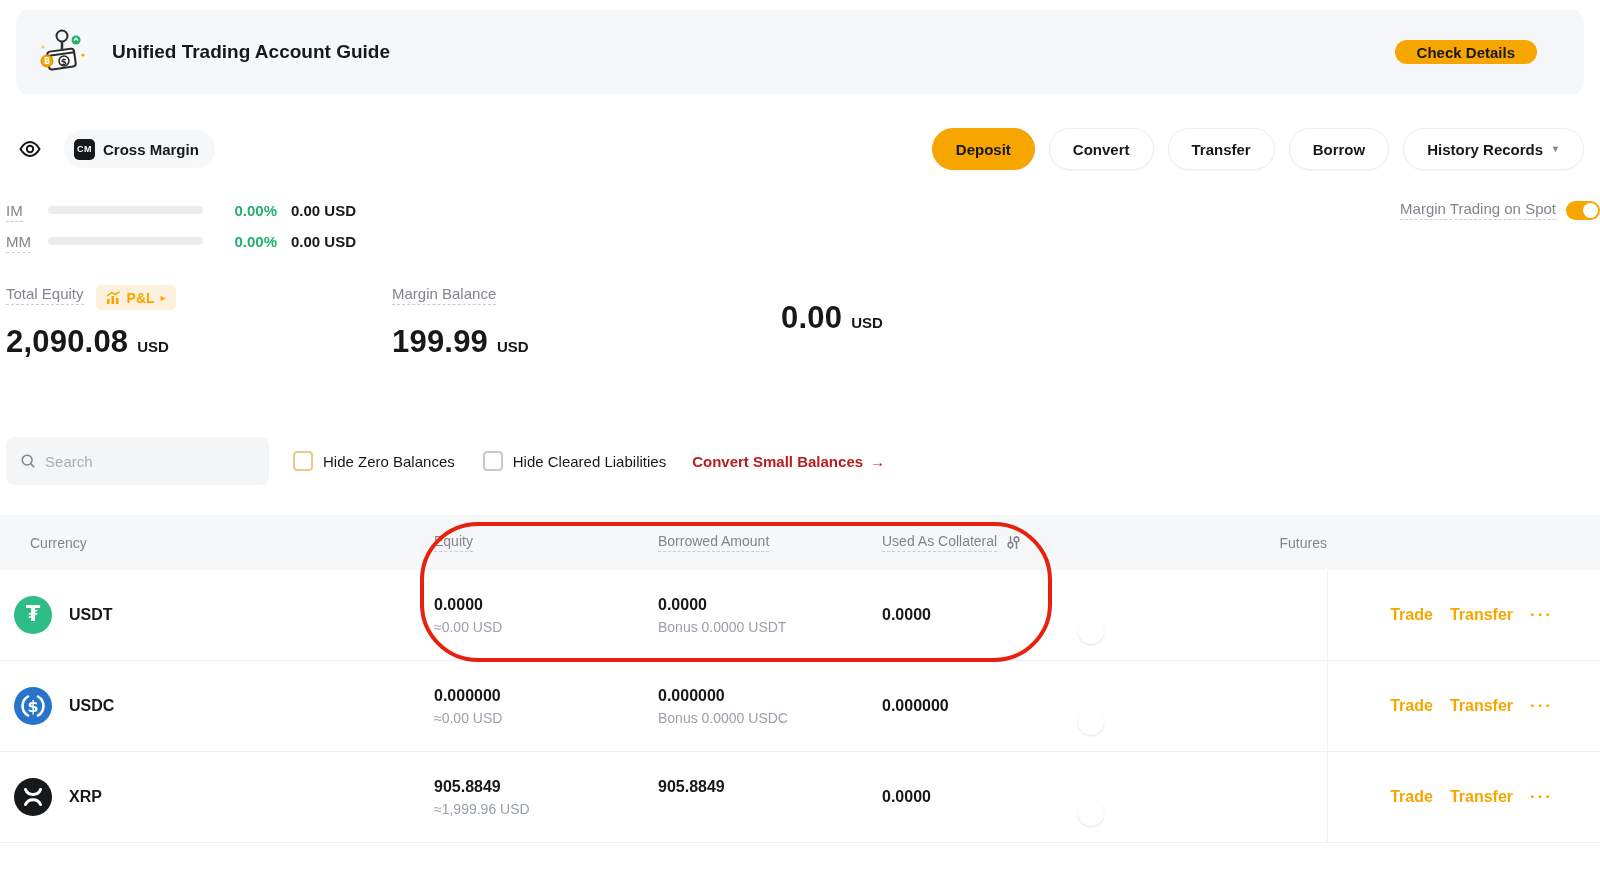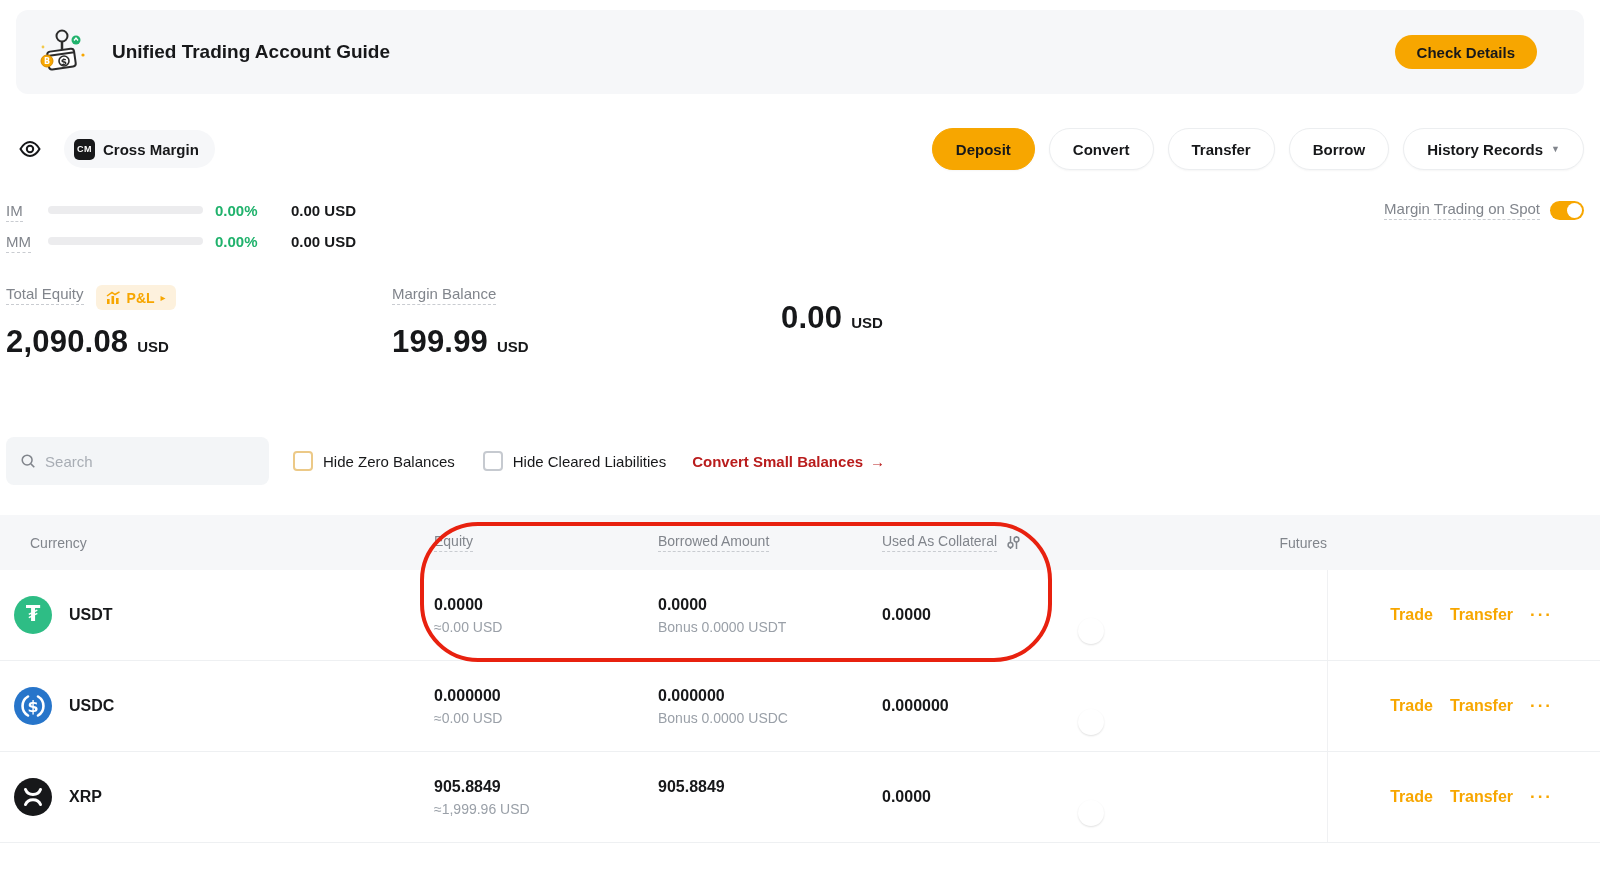--- a/index.html
+++ b/index.html
@@ -6,45 +6,45 @@
   html,body { background:#fff; }
   body { font-family:"Liberation Sans","DejaVu Sans",sans-serif; color:#17181a; }
   .page { position:relative; width:1600px; height:873px; background:#fff; overflow:hidden; }
 
   
   .banner { position:absolute; top:10px; left:16px; width:1568px; height:84px;
     background:#f6f7f9; border-radius:12px; display:flex; align-items:center; padding:0 47px 0 22px; }
   .banner-icon { width:50px; height:50px; flex:0 0 auto; }
   .banner-title { margin-left:24px; font-size:19px; font-weight:bold; color:#17181a; }
   .check-details { margin-left:auto; background:#f7a600; color:#17181a; font-size:15px; font-weight:bold;
-    border:none; height:34px; padding:0 22px; border-radius:17px; cursor:pointer; }
+    border:none; height:24px; padding:0 22px; border-radius:17px; cursor:pointer; }
 
   
   .head-row { position:absolute; top:126px; left:6px; right:16px; height:46px; display:flex; align-items:center; }
   .page-title { font-size:28px; font-weight:bold; letter-spacing:.2px; }
   .eye { margin-left:12px; width:24px; height:24px; display:inline-flex; cursor:pointer; }
   .mode-badge { margin-left:22px; display:inline-flex; align-items:center; gap:8px; background:#f6f7f9;
     border-radius:19px; height:38px; padding:0 16px 0 10px; cursor:pointer; }
   .cm-chip { width:21px; height:21px; background:#17181a; border-radius:5px; color:#fff; font-size:9px;
     font-weight:bold; display:flex; align-items:center; justify-content:center; letter-spacing:.5px; }
   .mode-badge-label { font-size:15px; font-weight:bold; }
   .head-buttons { margin-left:auto; display:flex; gap:14px; }
   .btn { height:42px; border-radius:21px; padding:0 23px; font-size:15px; font-weight:bold; font-family:inherit;
     background:#fff; border:1px solid #eceef0; box-shadow:0 1px 2px rgba(0,0,0,.04); color:#17181a; cursor:pointer;
     display:inline-flex; align-items:center; gap:8px; }
   .btn.primary { background:#f7a600; border-color:#f7a600; }
   .chevron { font-size:9px; color:#81858c; }
 
   
-  .risk { position:absolute; top:200px; left:6px; right:16px; height:52px; }
+  .risk { position:absolute; top:200px; left:6px; right:0; height:52px; }
   .risk-line { display:flex; align-items:center; height:20px; margin-bottom:11px; }
   .risk-label { width:42px; font-size:15px; color:#81858c; }
   .risk-label span { border-bottom:1px dashed #c9ccd1; padding-bottom:2px; }
   .risk-bar { width:155px; height:8px; background:#ececee; border-radius:4px; margin-right:12px; }
-  .risk-pct { width:62px; text-align:left; font-size:15px; font-weight:bold; color:#20b26c; margin-right:14px; }
+  .risk-pct { width:62px; text-align:right; font-size:15px; font-weight:bold; color:#20b26c; margin-right:14px; }
   .risk-usd { font-size:15px; font-weight:bold; color:#17181a; }
   .spot-margin { position:absolute; right:0; top:0; display:flex; align-items:center; gap:10px; }
   .spot-margin-label { font-size:15px; color:#81858c; border-bottom:1px dashed #c9ccd1; padding-bottom:2px; }
   .toggle-sm { width:34px; height:19px; border-radius:10px; background:#f7a600; position:relative; cursor:pointer; }
   .toggle-sm .knob { position:absolute; top:2px; right:2px; width:15px; height:15px; border-radius:50%; background:#fff; }
 
   
   .stats { position:absolute; top:285px; left:6px; right:16px; height:84px; }
   .stat { position:absolute; top:0; }
   .stat-label-row { display:flex; align-items:flex-start; gap:12px; height:24px; }

